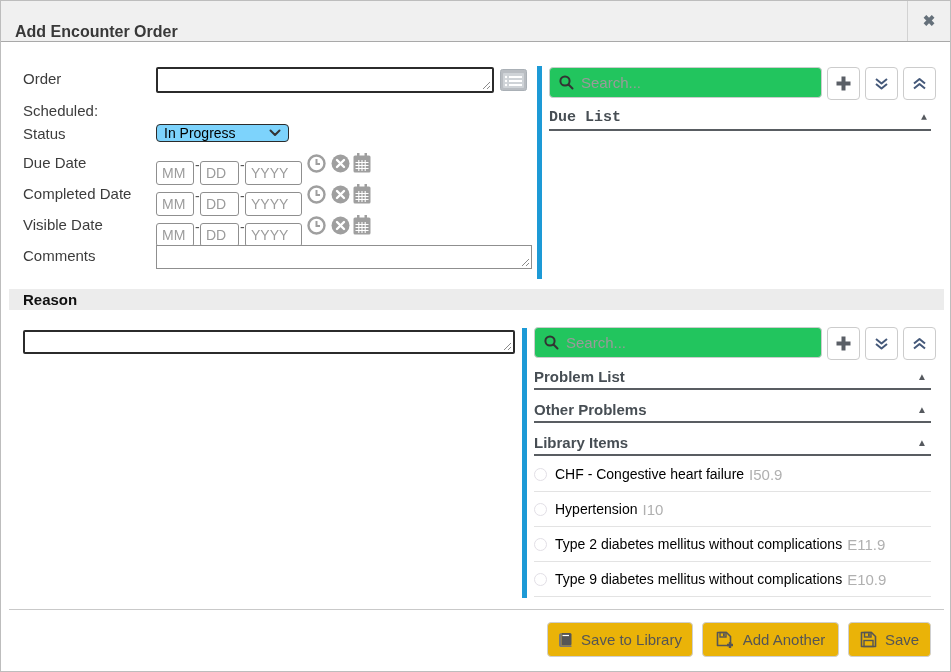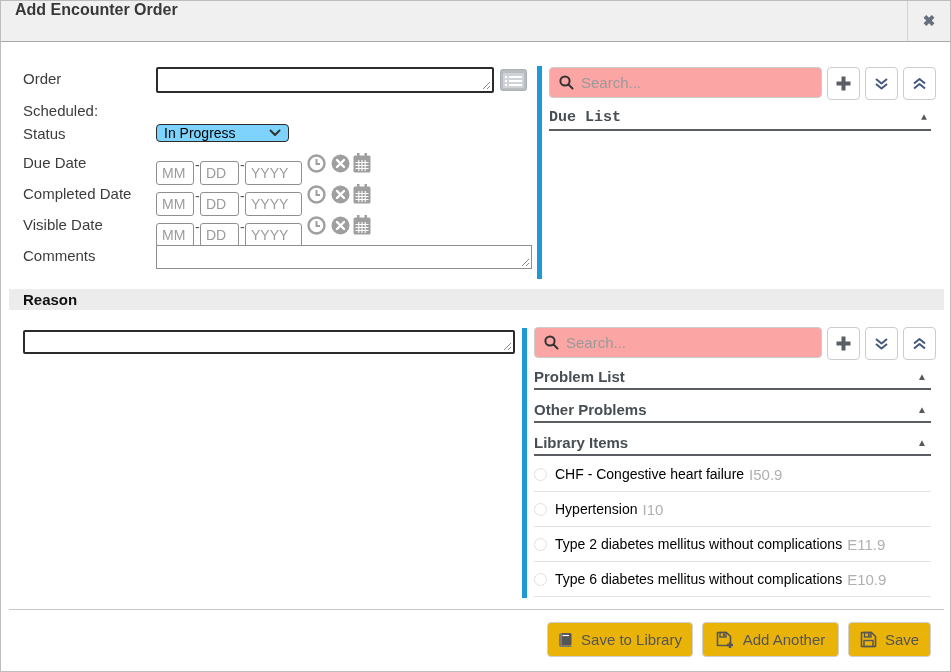--- a/index.html
+++ b/index.html
@@ -6,21 +6,21 @@
   html,body { background:#fff; }
   body { font-family:"Liberation Sans", sans-serif; }
   .dialog {
     position:relative; width:951px; height:672px;
     background:#fff; border:1px solid #bdbdbd; overflow:hidden;
   }
   
   .titlebar {
     position:absolute; top:0; left:0; right:0; height:41px;
     background:#f0f0f0; border-bottom:1px solid #a9a9a9;
-    display:flex; align-items:flex-start;
+    display:flex; align-items:flex-end;
   }
   .titlebar .title { margin-left:14px; font-size:16px; font-weight:bold; color:#383838; }
   .close-btn {
     position:absolute; right:0; top:0; width:43px; height:40px;
     border-left:1px solid #d2d2d2; display:flex; align-items:center; justify-content:center;
     color:#65707a; font-size:15px; font-weight:bold; cursor:pointer;
   }
   
   .lbl { position:absolute; left:22px; font-size:15px; color:#3c3c3c; }
   .box-dark {
@@ -39,21 +39,21 @@
     position:absolute; left:155px; top:123px; width:133px; height:18px;
     border:1.5px solid #2b2b2b; border-radius:4px; background:#7dd3fc;
     display:flex; align-items:center; padding:0 7px; cursor:pointer;
   }
   .status-select .val { font-size:14px; color:#000; flex:1; }
   
   .vbar { position:absolute; width:5px; background:#1d9ad6; }
   
   .searchbox {
     position:absolute; height:31px; border:1px solid #ccc; border-radius:4px;
-    display:flex; align-items:center; padding-left:9px; background:#fca5a5;
+    display:flex; align-items:center; padding-left:9px; background:#22c55e;
   }
   .searchbox input {
     border:none; outline:none; flex:1; font-family:"Liberation Sans",sans-serif;
     font-size:15px; color:#333; margin-left:7px; background:transparent; min-width:0;
   }
   .searchbox input::placeholder { color:#9a9a9a; }
   .sq-btn {
     position:absolute; width:33px; height:33px; background:#fff;
     border:1px solid #ccc; border-radius:4px;
     display:flex; align-items:center; justify-content:center; cursor:pointer;
@@ -312,21 +312,21 @@
     <span class="nm">Hypertension</span>
     <span class="code">I10</span>
   </div>
   <div class="lib-item" style="top:526px;">
     <span class="radio"></span>
     <span class="nm">Type 2 diabetes mellitus without complications</span>
     <span class="code">E11.9</span>
   </div>
   <div class="lib-item" style="top:561px;">
     <span class="radio"></span>
-    <span class="nm">Type 6 diabetes mellitus without complications</span>
+    <span class="nm">Type 9 diabetes mellitus without complications</span>
     <span class="code">E10.9</span>
   </div>
 
   <div class="footer-rule"></div>
 
   <button class="foot-btn" style="right:257px; width:146px;">
     <svg width="15" height="16" viewBox="0 0 15 16">
         <path d="M3.5 1 H12 a1.5 1.5 0 0 1 1.5 1.5 V12 a1.5 1.5 0 0 1 -1.5 1.5 H3.5 z" fill="#555"></path>
         <path d="M3.5 1 C2 1 1 2 1 3.5 V13 C1 14.5 2 15 3.5 15 H13.5 V13.5 H3.5 z" fill="#777"></path>
         <path d="M4.5 3.5 H11" stroke="#fff" stroke-width="1.2"></path>

